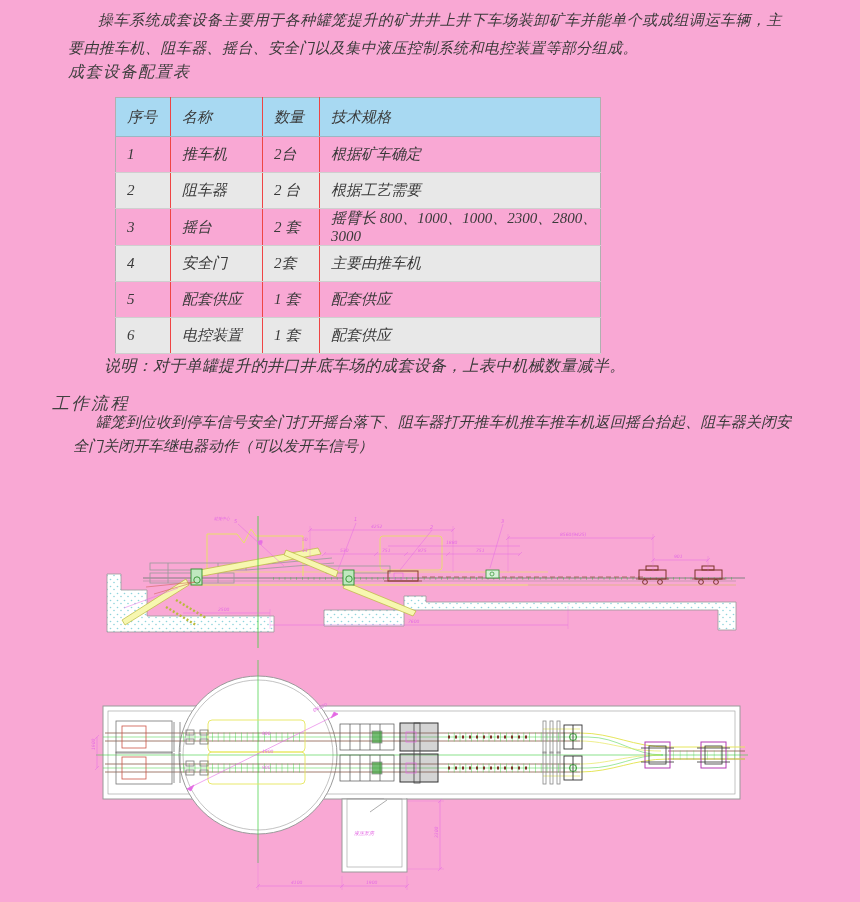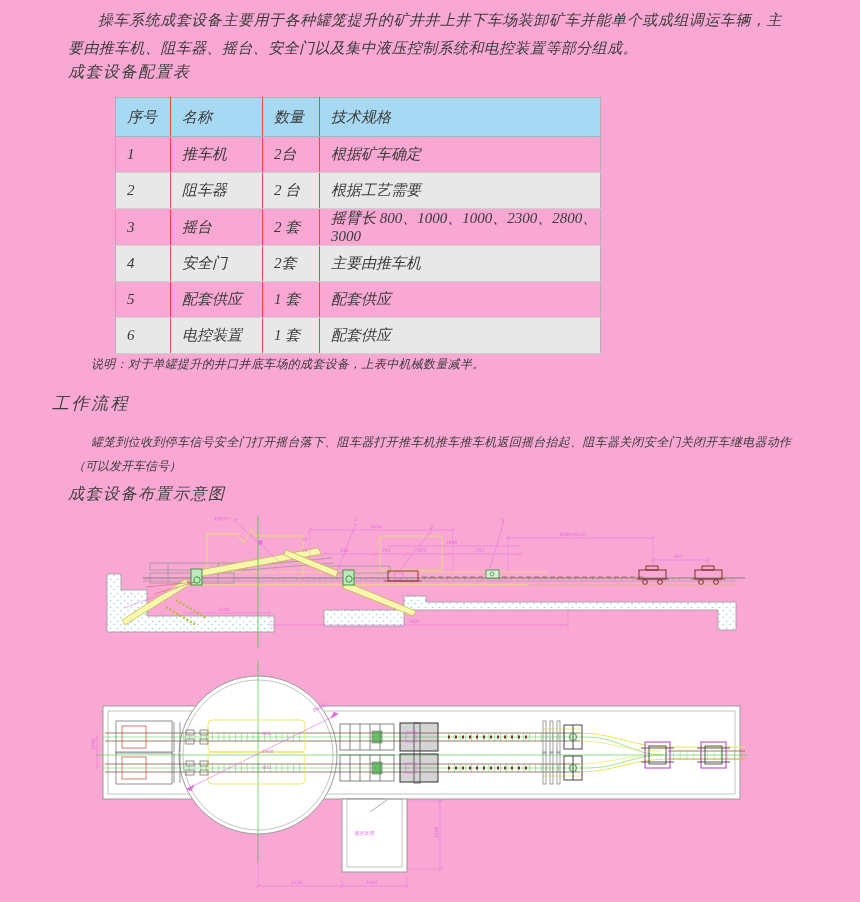--- a/index.html
+++ b/index.html
@@ -28,25 +28,25 @@
     background:#a8d9f2;font-weight:400;text-align:left;height:38px;
     padding:0 0 0 11px;border-bottom:1px solid #9bb7c4;
   }
   table.equip td{
     height:35px;padding:0 0 0 11px;border-bottom:1px solid #cfcfcf;
   }
   table.equip th + th, table.equip td + td{border-left:1px solid #ef4444;}
   table.equip tbody tr:nth-child(even) td{background:#e8e8e8;}
   .col-no{width:55px;} .col-name{width:92px;} .col-qty{width:57px;}
   .note{
-    position:absolute;left:91px;top:356px;margin:0;font-size:12px;color:#3a3a3a;letter-spacing:0.3px;
+    position:absolute;left:104px;top:356px;margin:0;font-size:16px;color:#3a3a3a;letter-spacing:0.3px;
   }
   .workflow-text{
-    position:absolute;left:73px;top:430px;width:718px;margin:0;
-    font-size:12px;line-height:24px;text-indent:1.5em;color:#3a3a3a;text-align:justify;
+    position:absolute;left:73px;top:410px;width:718px;margin:0;
+    font-size:15px;line-height:24px;text-indent:1.5em;color:#3a3a3a;text-align:justify;
   }
   .diagram-wrap{position:absolute;left:88px;top:508px;width:680px;height:394px;}
   svg text{font-family:"DejaVu Sans","Liberation Sans",sans-serif;}
 </style>
 </head>
 <body>
 
 <div class="page">
 
   <p class="intro">操车系统成套设备主要用于各种罐笼提升的矿井井上井下车场装卸矿车并能单个或成组调运车辆，主要由推车机、阻车器、摇台、安全门以及集中液压控制系统和电控装置等部分组成。</p>
@@ -107,21 +107,20 @@
         </tr>
       </tbody>
   </table>
 
   <p class="note">说明：对于单罐提升的井口井底车场的成套设备，上表中机械数量减半。</p>
 
   <h2 class="sec-heading" id="h-workflow">工作流程</h2>
 
   <p class="workflow-text">罐笼到位收到停车信号安全门打开摇台落下、阻车器打开推车机推车推车机返回摇台抬起、阻车器关闭安全门关闭开车继电器动作（可以发开车信号）</p>
 
-  <h2 class="sec-heading" id="h-layout">成套设备布置示意图</h2>
 
   <div class="diagram-wrap">
     <svg width="680" height="394" viewBox="0 0 680 394">
       <defs>
         <pattern id="stip" width="7" height="7" patternUnits="userSpaceOnUse">
           <rect width="7" height="7" fill="#ffffff"></rect>
           <circle cx="1.5" cy="1.5" r="0.8" fill="#8fd4dc"></circle>
           <circle cx="5" cy="4.5" r="0.8" fill="#8fd4dc"></circle>
         </pattern>
       </defs>

